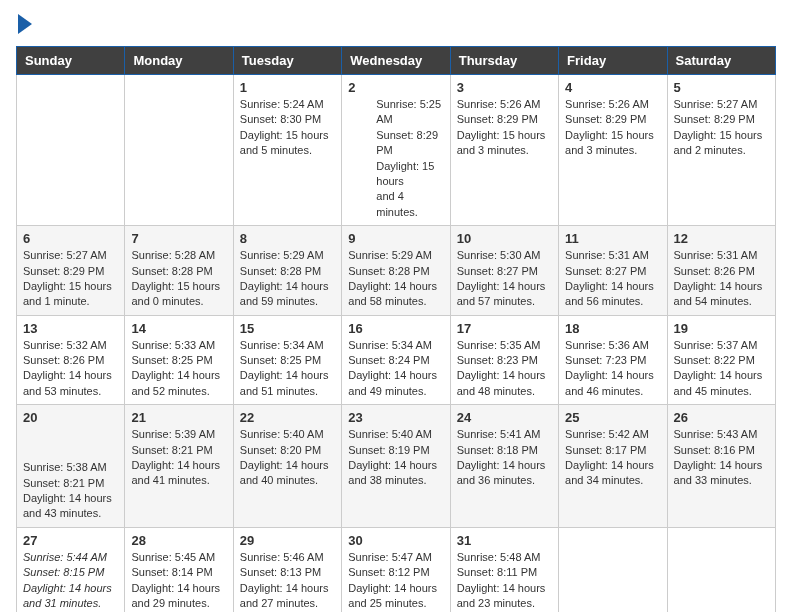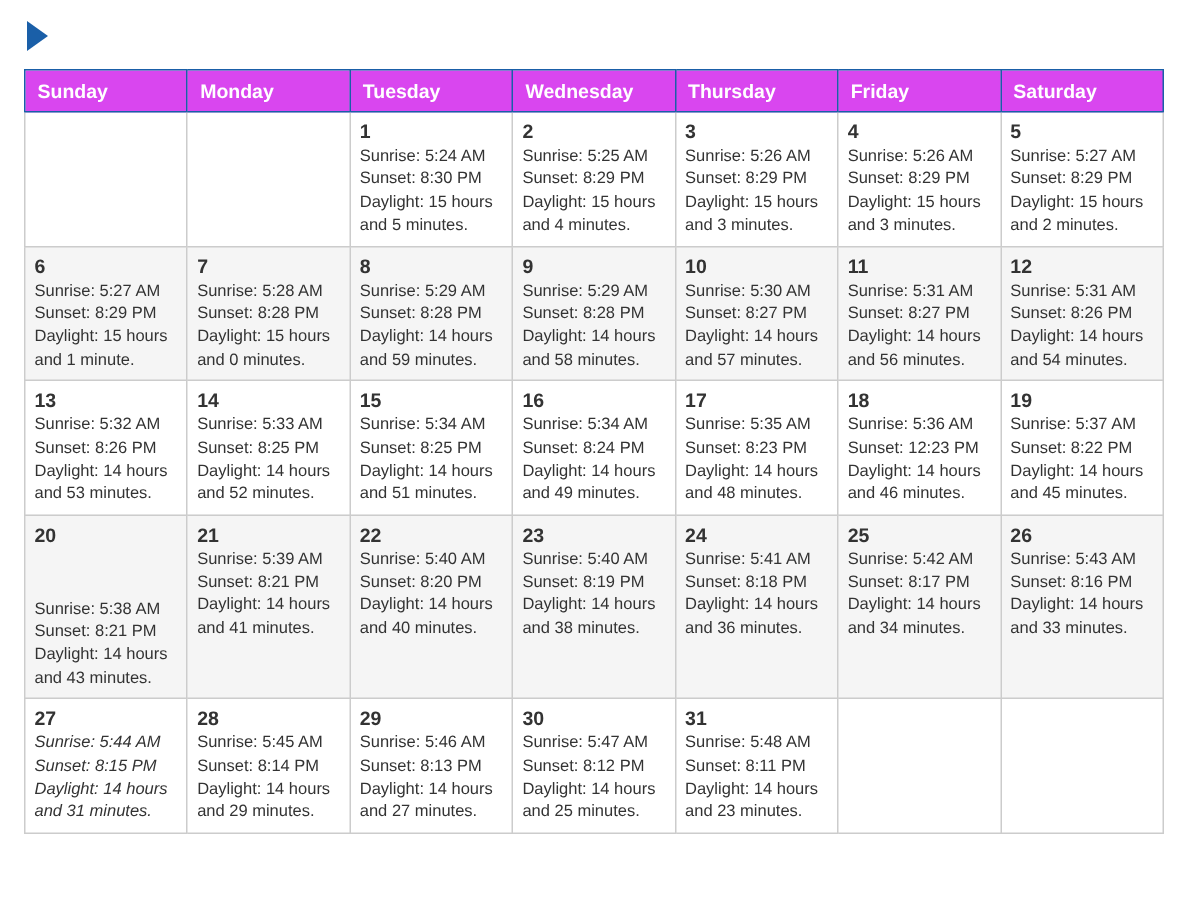--- a/index.html
+++ b/index.html
@@ -55,21 +55,21 @@
     .location {
       font-size: 16px;
       color: #555;
     }
     .calendar {
       width: 100%;
       border-collapse: collapse;
       border: 1px solid #ccc;
     }
     .calendar th {
-      background-color: #d946ef;
+      background-color: #404040;
       color: #fff;
       font-size: 13px;
       font-weight: bold;
       padding: 6px 8px;
       text-align: left;
       border: 1px solid #1a5fa8;
       margin-top: 24px;
     }
     .calendar td {
       vertical-align: top;
@@ -133,21 +133,21 @@
         <td class="empty-cell"></td>
         <td>
           <span class="day-number">1</span>
           <div class="day-info" style="white-space: pre-line;">Sunrise: 5:24 AM
 Sunset: 8:30 PM
 Daylight: 15 hours
 and 5 minutes.</div>
         </td>
         <td>
           <span class="day-number">2</span>
-          <div class="day-info" style="white-space: pre-line;">Sunrise: 5:25 AM
+          <div class="day-info" style="white-space: pre-line; margin-left: 28px;">Sunrise: 5:25 AM
 Sunset: 8:29 PM
 Daylight: 15 hours
 and 4 minutes.</div>
         </td>
         <td>
           <span class="day-number">3</span>
           <div class="day-info" style="white-space: pre-line;">Sunrise: 5:26 AM
 Sunset: 8:29 PM
 Daylight: 15 hours
 and 3 minutes.</div>
@@ -250,21 +250,21 @@
         <td>
           <span class="day-number">17</span>
           <div class="day-info" style="white-space: pre-line;">Sunrise: 5:35 AM
 Sunset: 8:23 PM
 Daylight: 14 hours
 and 48 minutes.</div>
         </td>
         <td>
           <span class="day-number">18</span>
           <div class="day-info" style="white-space: pre-line;">Sunrise: 5:36 AM
-Sunset: 12:23 PM
+Sunset: 7:23 PM
 Daylight: 14 hours
 and 46 minutes.</div>
         </td>
         <td>
           <span class="day-number">19</span>
           <div class="day-info" style="white-space: pre-line;">Sunrise: 5:37 AM
 Sunset: 8:22 PM
 Daylight: 14 hours
 and 45 minutes.</div>
         </td>

